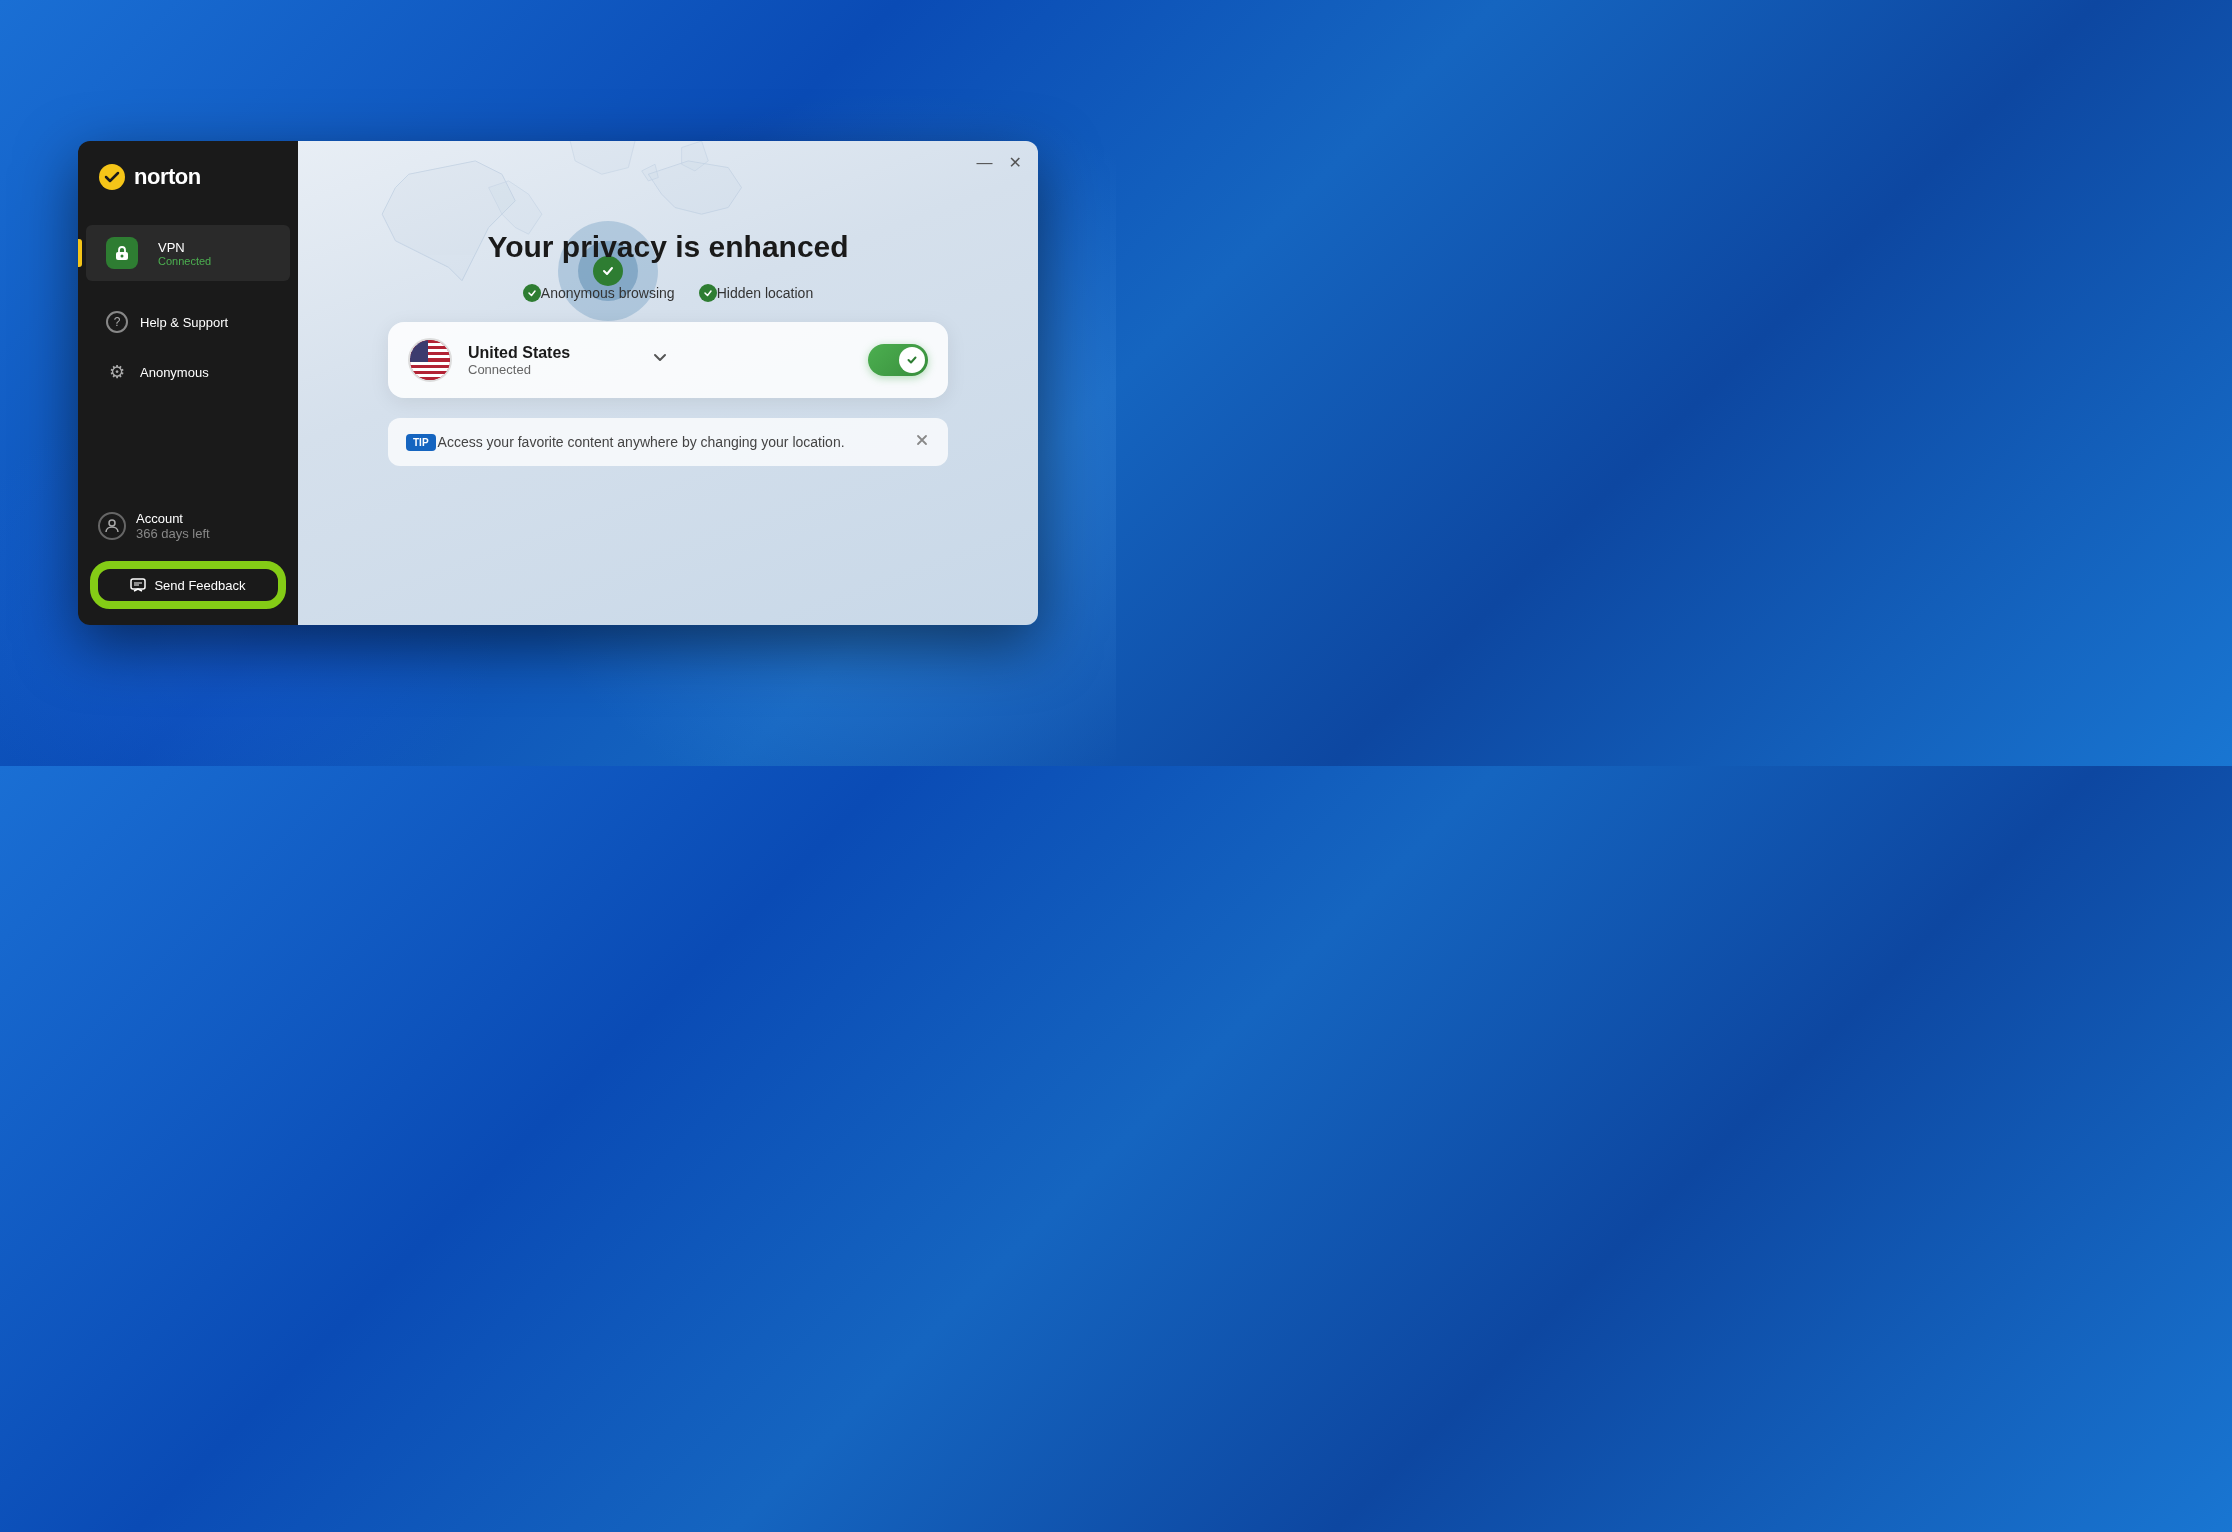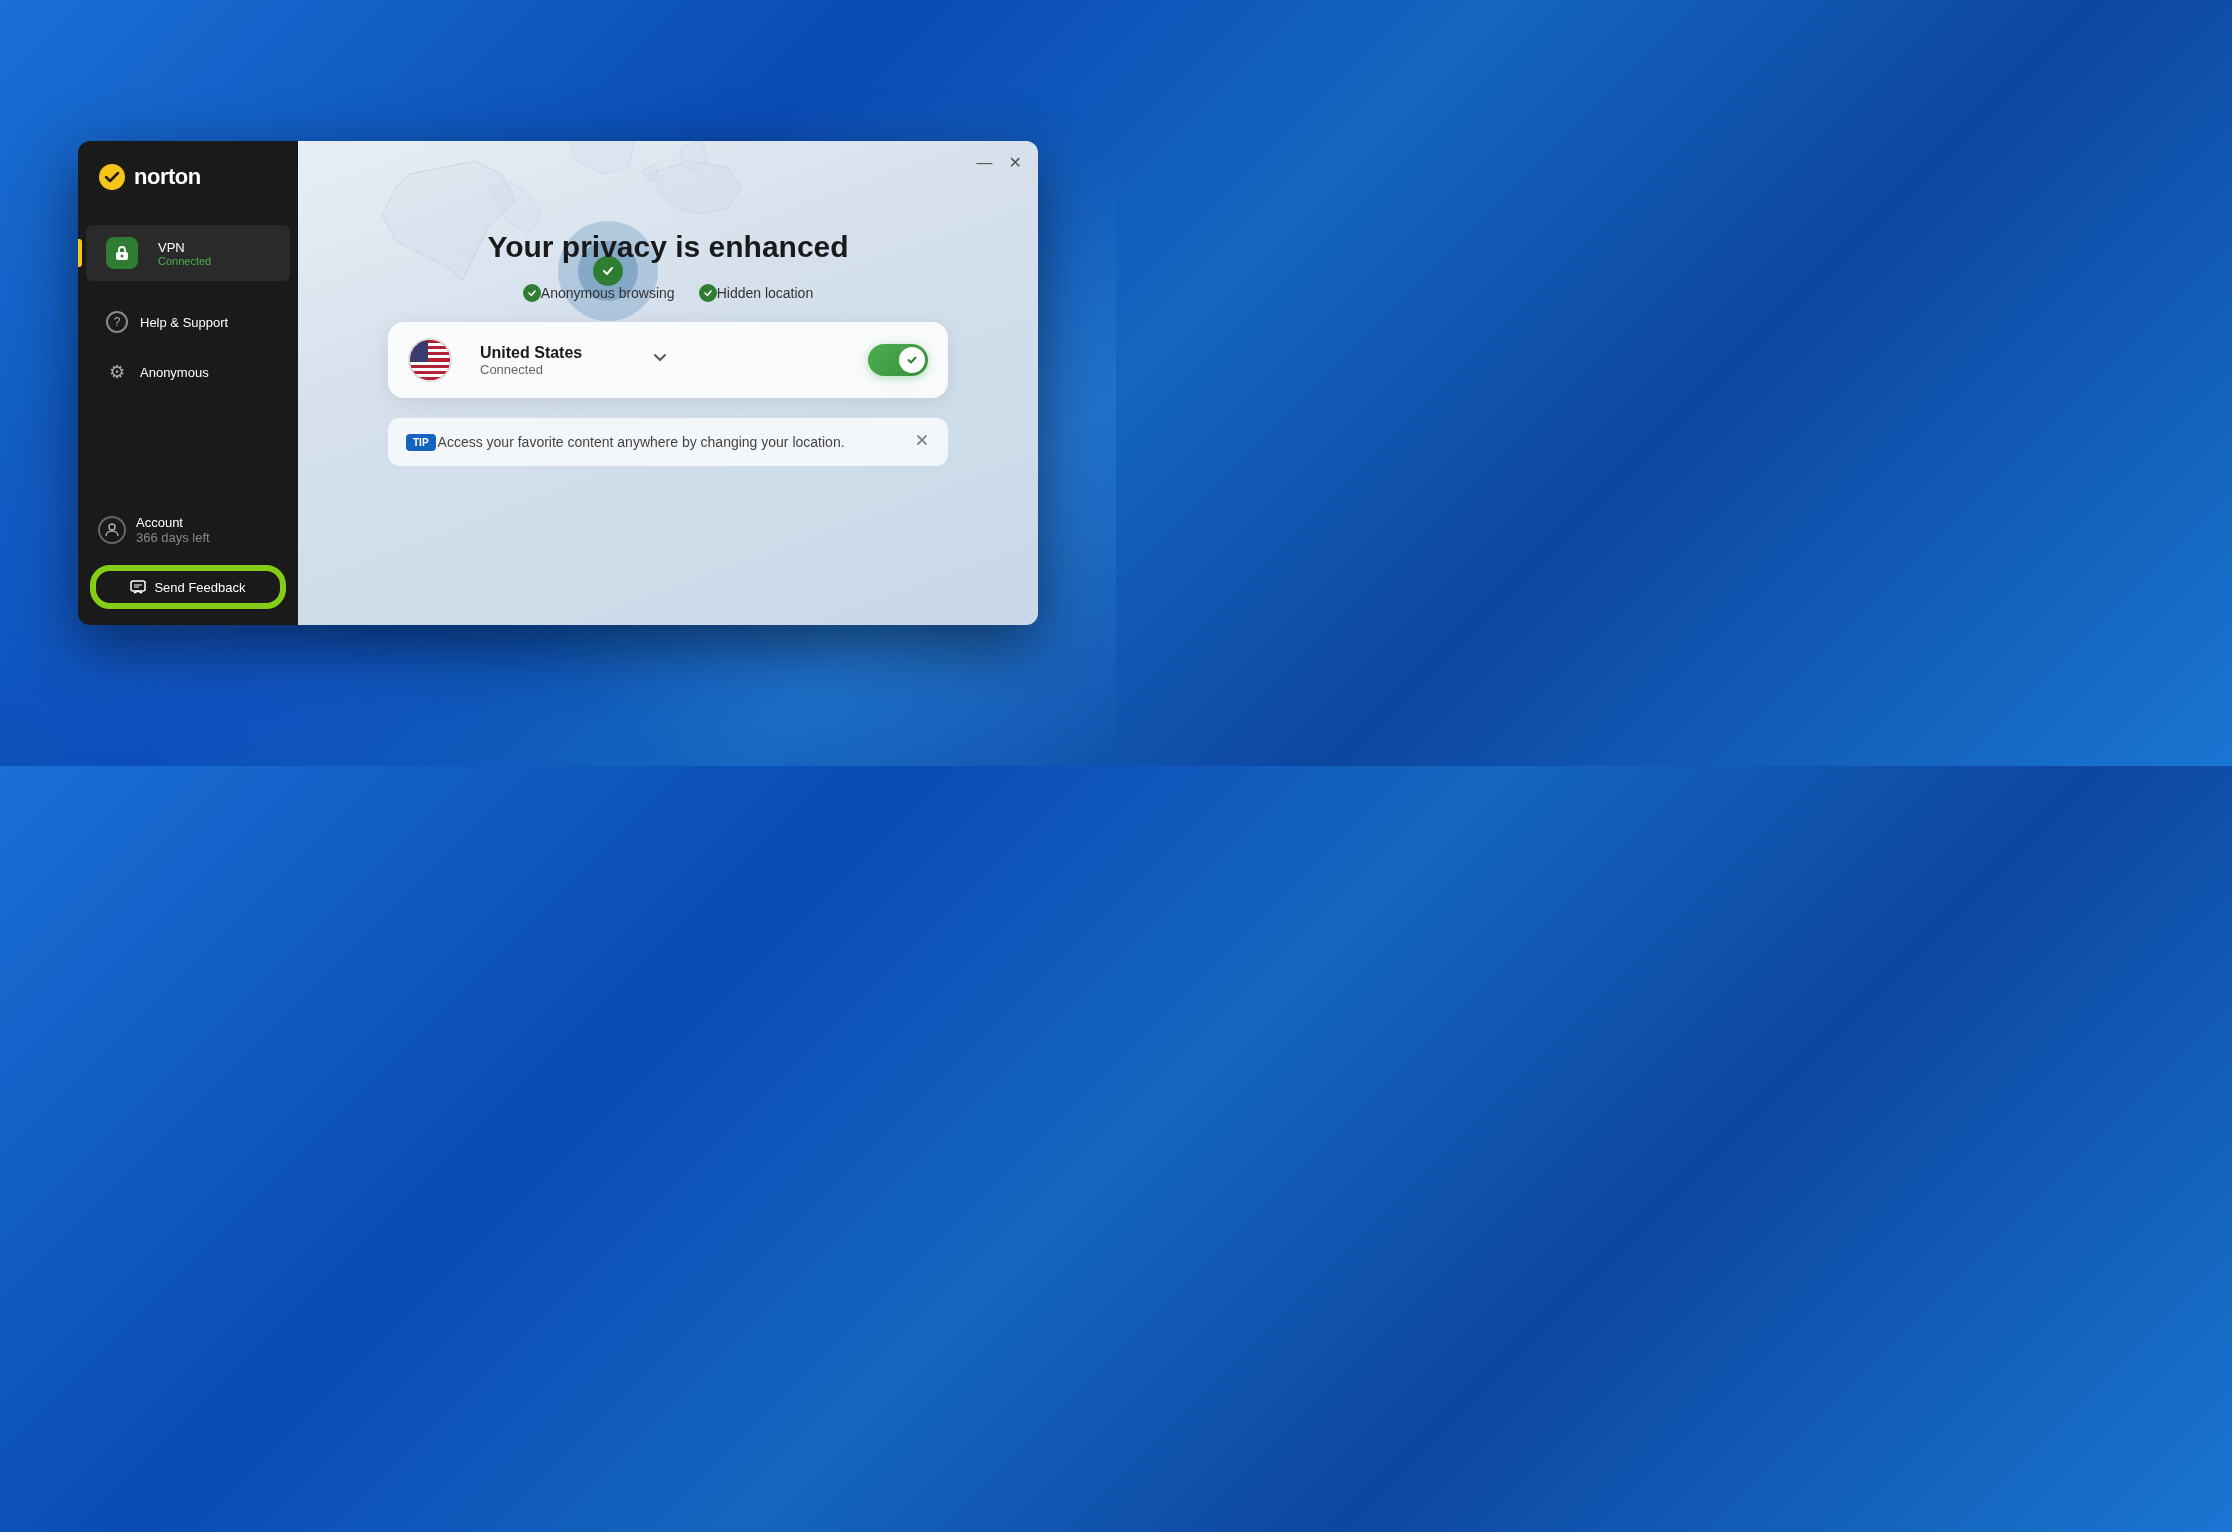--- a/index.html
+++ b/index.html
@@ -190,21 +190,21 @@
     .account-sublabel {
       color: #888;
       font-size: 13px;
     }
 
     .feedback-btn {
       display: flex;
       align-items: center;
       justify-content: center;
       gap: 8px;
-      border: 6px solid #84cc16;
+      border: 8px solid #84cc16;
       border-radius: 20px;
       padding: 8px 16px;
       cursor: pointer;
       color: #ffffff;
       font-size: 13px;
       font-weight: 500;
       background: transparent;
       text-align: center;
     }
 
@@ -336,21 +336,21 @@
     }
 
     
     .connection-card {
       width: 560px;
       background: rgba(255,255,255,0.85);
       border-radius: 16px;
       padding: 16px 20px;
       display: flex;
       align-items: center;
-      gap: 28px;
+      gap: 16px;
       box-shadow: 0 4px 20px rgba(0,0,0,0.08);
     }
 
     .country-flag {
       width: 44px;
       height: 44px;
       border-radius: 50%;
       overflow: hidden;
       border: 2px solid #ddd;
       flex-shrink: 0;

